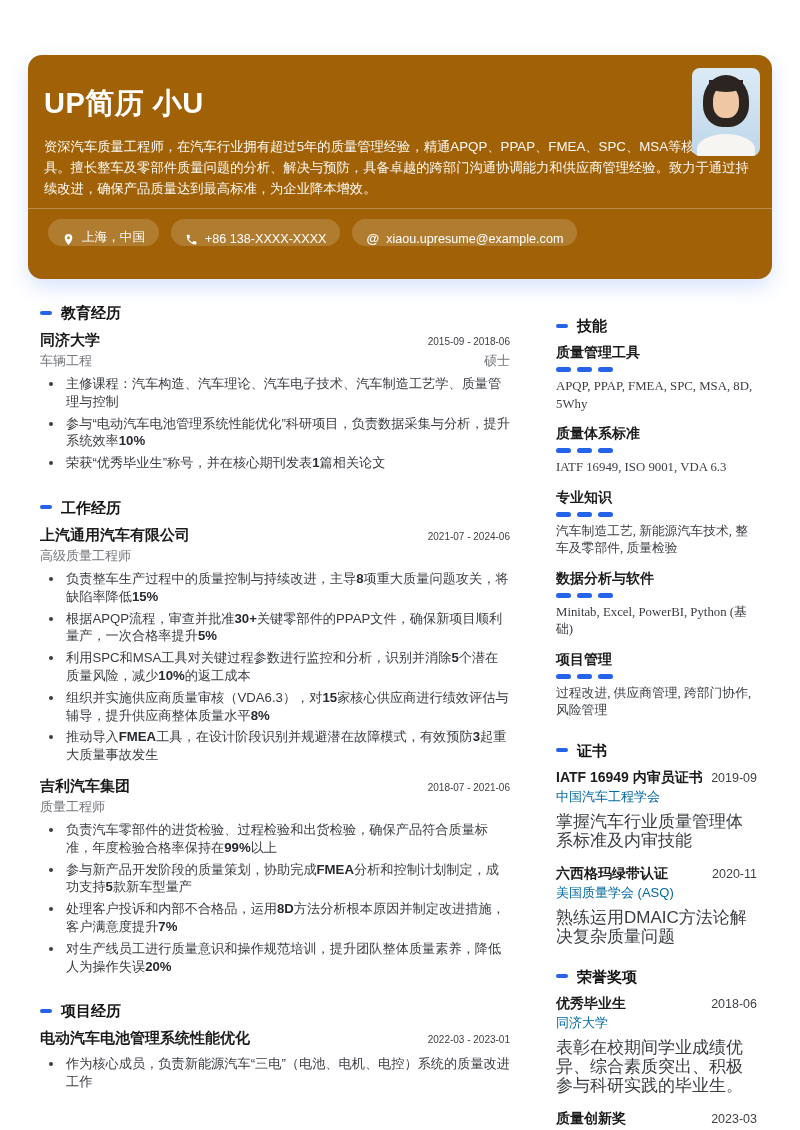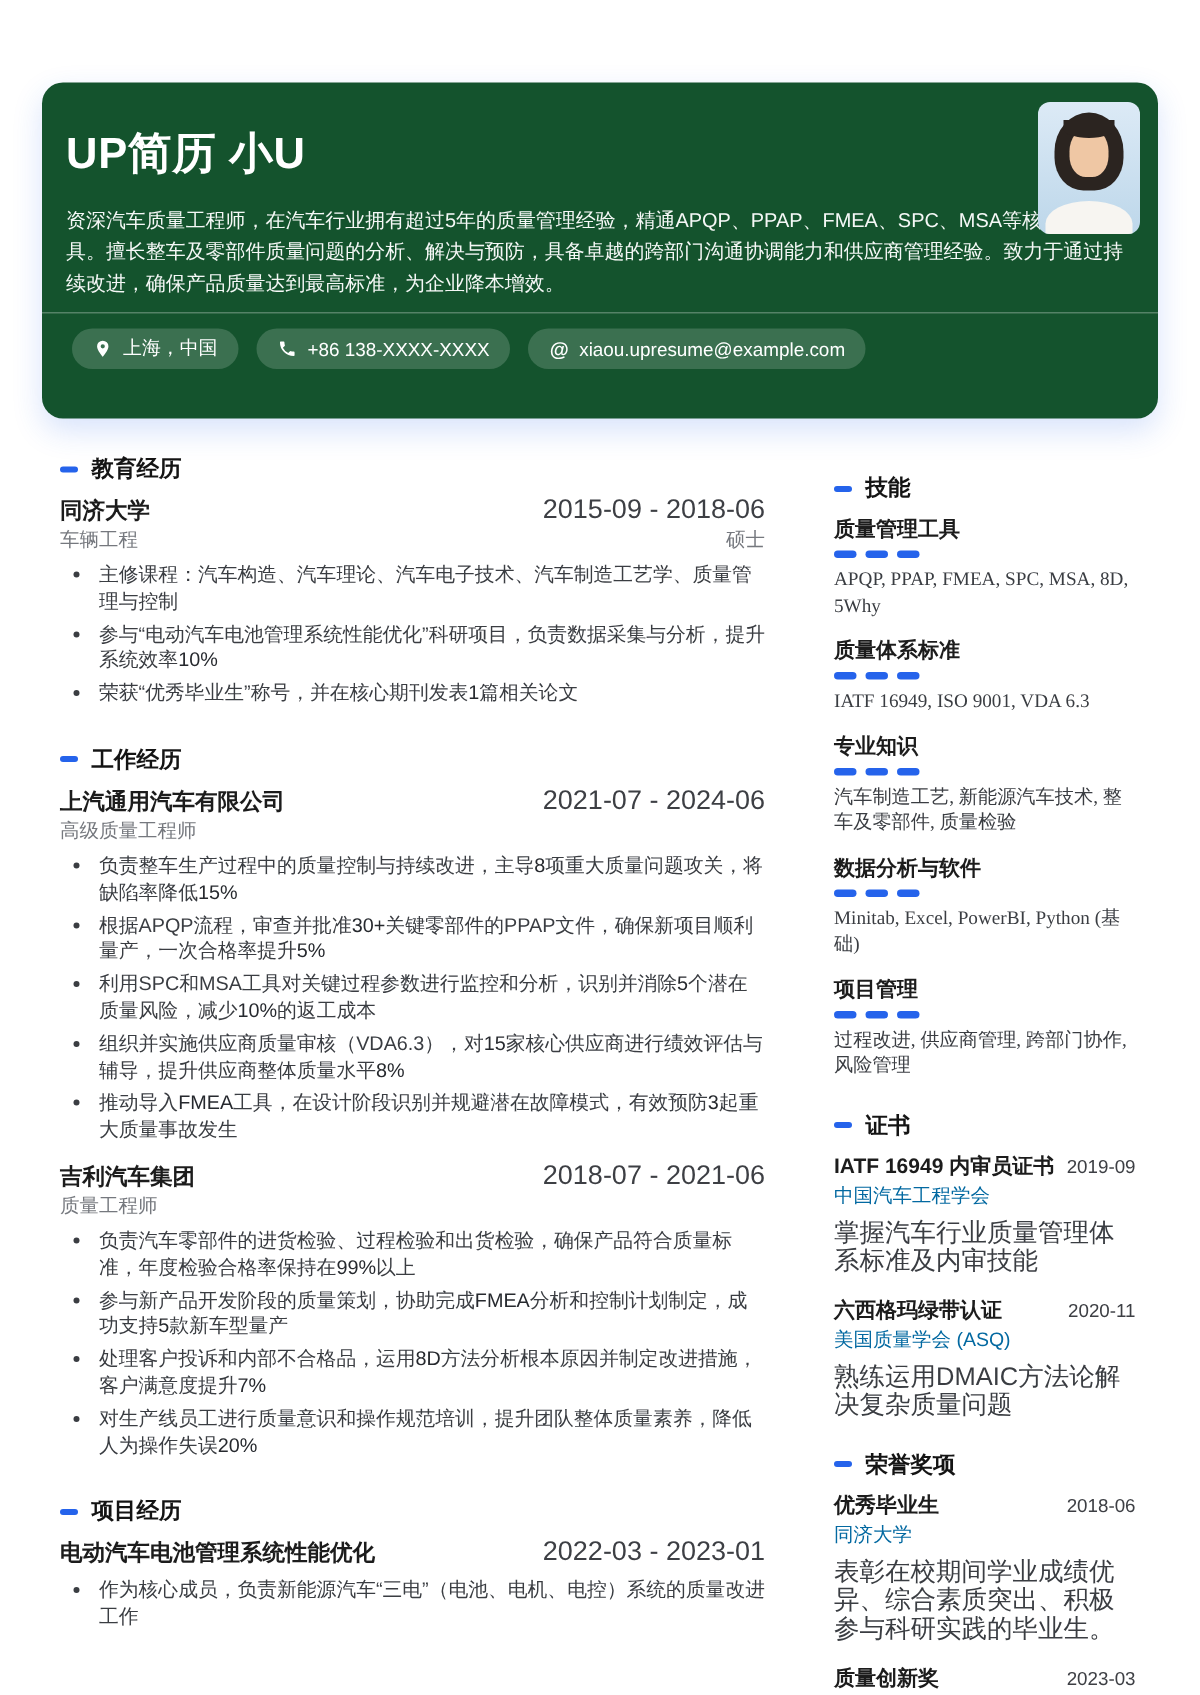--- a/index.html
+++ b/index.html
@@ -1,27 +1,27 @@
 <!DOCTYPE html>
 <html><head>
 <meta charset="utf-8">
 <style>
   * { margin:0; padding:0; box-sizing:border-box; }
   html,body { width:800px; height:1130px; overflow:hidden; background:#ffffff;
     font-family:"Liberation Sans","DejaVu Sans",sans-serif; color:#3a3d42; }
 
   
   .header-card { position:relative; margin:55px 28px 0; height:224px;
-    background:#14532d; border-radius:14px; color:#fff; padding:0 16px;
+    background:#a16207; border-radius:14px; color:#fff; padding:0 16px;
     box-shadow:0 8px 20px rgba(37,99,235,.18); }
   .person-name { padding-top:31px; font-size:29px; font-weight:700; letter-spacing:.5px; line-height:34px; }
   .summary { margin-top:16px; font-size:13.3px; line-height:21px; color:rgba(255,255,255,.96); }
   .header-divider { margin:9px -16px 0; border-top:1px solid rgba(255,255,255,.28); }
   .chips { display:flex; gap:12px; padding:10px 4px 0; }
-  .chip { display:flex; align-items:center; gap:7px; height:27px; padding:12px 14px;
+  .chip { display:flex; align-items:flex-end; gap:7px; height:27px; padding:0 14px;
     background:rgba(255,255,255,.17); border-radius:14px; font-size:12.6px; white-space:nowrap; }
   .chip svg { width:13px; height:13px; display:block; }
   .at-glyph { font-size:13px; font-weight:700; line-height:1; }
 
   
   .photo { position:absolute; top:13px; right:12px; width:68px; height:88px;
     border-radius:8px; overflow:hidden; background:linear-gradient(#dceaf6,#bdd7ea); }
   .photo .hair { position:absolute; top:7px; left:50%; transform:translateX(-50%);
     width:46px; height:52px; background:#2b2420; border-radius:50% 50% 42% 42%; }
   .photo .face { position:absolute; top:17px; left:50%; transform:translateX(-50%);
@@ -37,27 +37,27 @@
   .col-right { flex:1; min-width:0; padding-top:13px; }
 
   .sec-head { display:flex; align-items:center; gap:9px; margin-bottom:8px; }
   .dash { width:12px; height:4px; border-radius:2px; background:#2563eb; flex:none; }
   .sec-title { font-size:15px; font-weight:700; color:#141414; line-height:19px; }
 
   .lsection { margin-bottom:26px; }
   .entry + .entry { margin-top:12px; }
   .erow { display:flex; justify-content:space-between; align-items:baseline; line-height:19px; }
   .ename { font-size:15px; font-weight:700; color:#1c1c1c; }
-  .edate { font-size:18px; color:#3d3f44; flex:none; margin-left:10px; }
+  .edate { font-size:10px; color:#3d3f44; flex:none; margin-left:10px; }
   .esubrow { display:flex; justify-content:space-between; line-height:16px; margin-top:2px; }
   .esub { font-size:13px; color:#75787e; }
   .bullets { margin-top:6px; }
   .bullet { display:flex; font-size:13.2px; line-height:17.8px; margin-bottom:4px; color:#3a3d42; }
   .bdot { flex:none; width:4px; height:4px; border-radius:50%; background:#3a3d42; margin:7px 13px 0 9px; }
-  b { font-weight:400; color:#26292e; }
+  b { font-weight:700; color:#26292e; }
 
   .sg { margin-bottom:11px; }
   .sg-name { font-size:14px; font-weight:700; color:#1c1c1c; line-height:18px; margin-bottom:6px; }
   .pills { display:flex; gap:6px; margin-bottom:6px; }
   .pill { width:15px; height:5px; border-radius:2.5px; background:#2563eb; }
   .sg-items { font-size:12.8px; line-height:17.5px; color:#3a3d42;font-family:Liberation Serif, serif; }
 
   .rsection { margin-top:21px; }
   .ritem { margin-bottom:14px; }
   .ritem-head { display:flex; justify-content:space-between; align-items:baseline; line-height:18px; }

